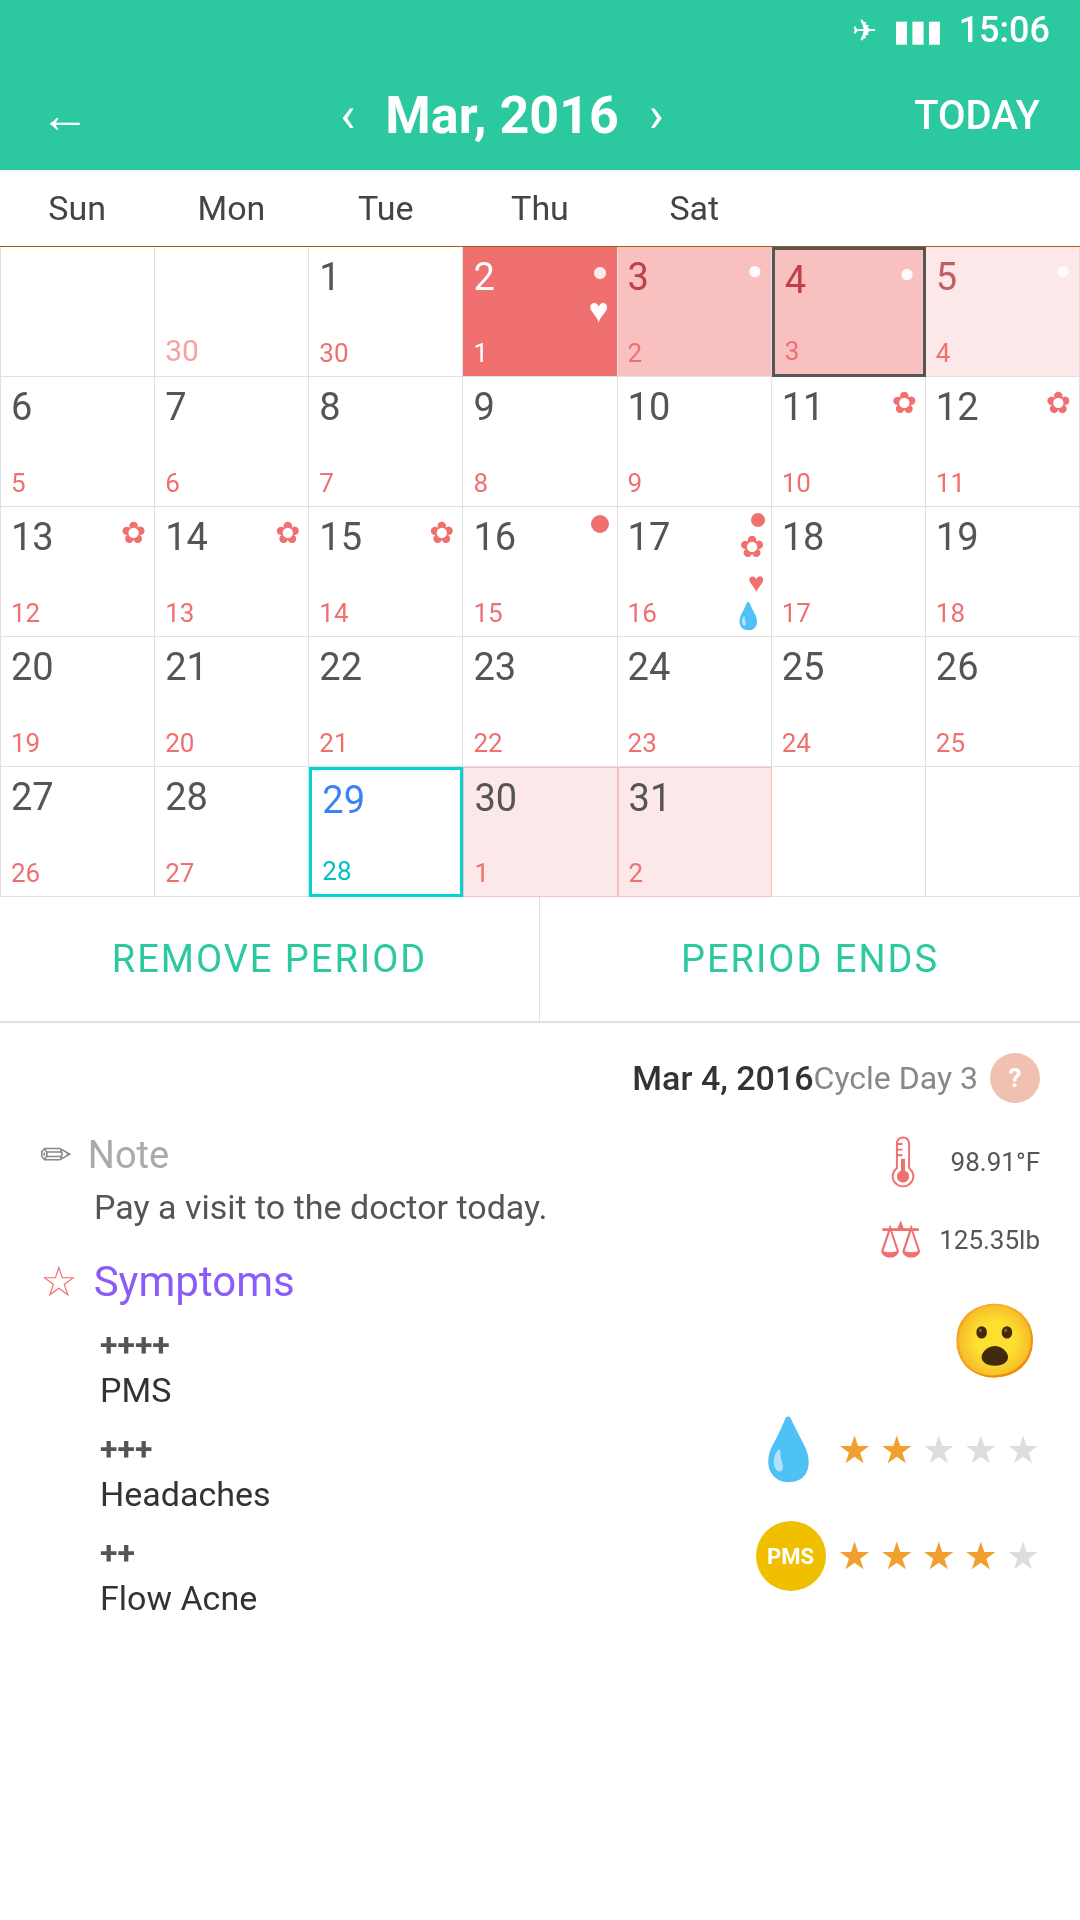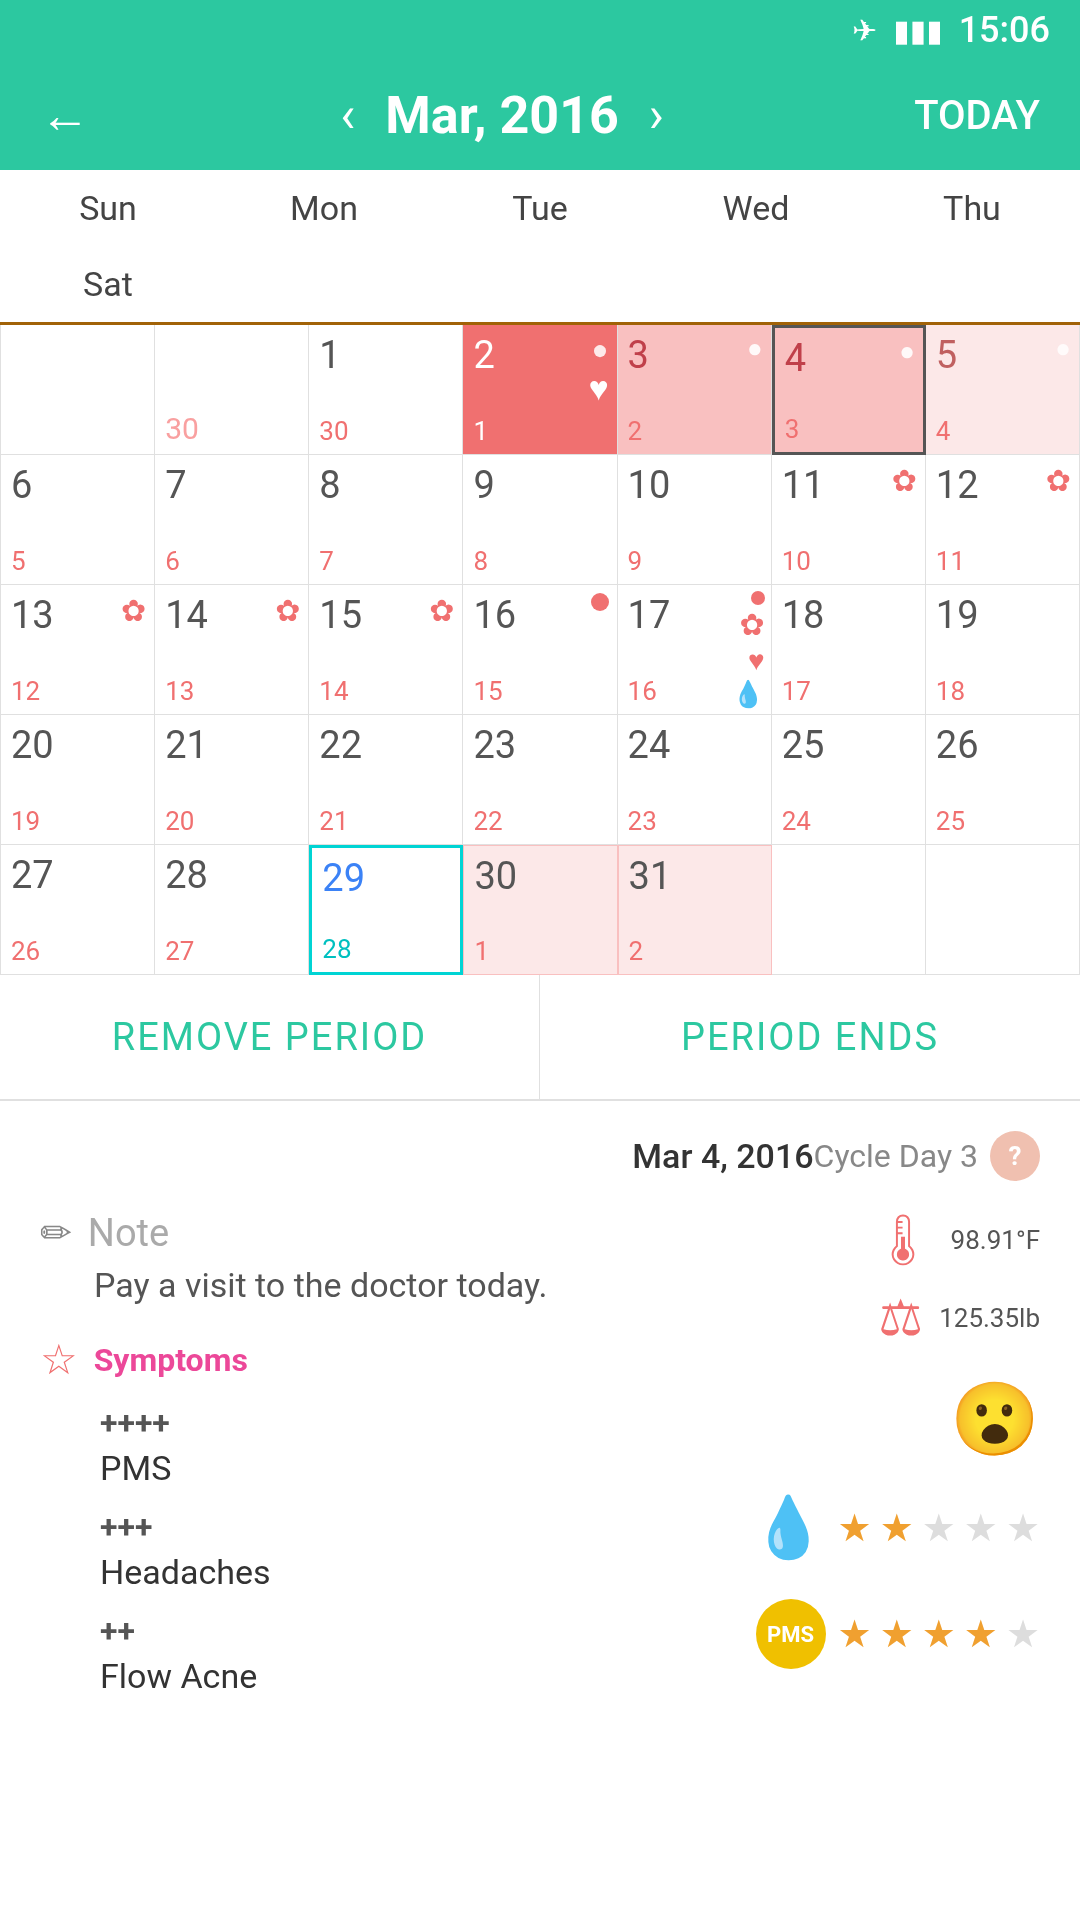--- a/index.html
+++ b/index.html
@@ -31,23 +31,23 @@
     }
     .header .back-btn { color: #fff; font-size: 50px; cursor: pointer; font-weight: 300; }
     .header .nav-area { display: flex; align-items: center; gap: 30px; }
     .header .nav-arrow { color: #fff; font-size: 50px; cursor: pointer; }
     .header .month-title { color: #fff; font-size: 52px; font-weight: 700; }
     .header .today-btn { color: #fff; font-size: 40px; font-weight: 500; cursor: pointer; }
 
     
     .day-headers {
       display: grid;
-      grid-template-columns: repeat(5, 1fr);
+      grid-template-columns: repeat(7, 1fr);
       background: #fff;
-      border-bottom: 3px solid #a16207;
+      border-bottom: 1px solid #a16207;
     }
     .day-header {
       text-align: center;
       padding: 18px 0;
       font-size: 34px;
       color: #444;
       font-weight: 400;
     }
 
     
@@ -131,21 +131,21 @@
 
     .note-section { margin-bottom: 30px; }
     .note-header { display: flex; align-items: center; gap: 16px; margin-bottom: 10px; }
     .pencil-icon { font-size: 38px; color: #888; }
     .note-label { font-size: 38px; color: #aaa; }
     .note-text { font-size: 34px; color: #555; margin-left: 54px; }
 
     .symptoms-section { margin-top: 20px; }
     .symptoms-header { display: flex; align-items: center; gap: 16px; margin-bottom: 20px; }
     .star-icon { font-size: 42px; color: #f07070; }
-    .symptoms-label { font-size: 32px; color: #ec4899; font-weight: 700; }
+    .symptoms-label { font-size: 42px; color: #8b5cf6; font-weight: 400; }
 
     .symptom-list { margin-left: 60px; }
     .symptom-item { margin-bottom: 6px; }
     .symptom-level { font-size: 32px; color: #555; font-weight: 700; }
     .symptom-name { font-size: 34px; color: #333; }
     .stars-row { display: flex; gap: 8px; }
     .star-filled { color: #f0a030; font-size: 38px; }
     .star-empty { color: #ddd; font-size: 38px; }
     .left-detail { flex: 1; }
     .right-detail { width: 340px; padding-left: 20px; display: flex; flex-direction: column; align-items: flex-end; gap: 20px; }
@@ -175,21 +175,20 @@
     <span class="month-title">Mar, 2016</span>
     <span class="nav-arrow">›</span>
   </div>
   <span class="today-btn">TODAY</span>
 </div>
 
 <div class="day-headers">
   <div class="day-header">Sun</div>
   <div class="day-header">Mon</div>
   <div class="day-header">Tue</div>
-  <div class="day-header">Wed</div>
   <div class="day-header">Thu</div>
   <div class="day-header">Sat</div>
 </div>
 
 <div class="calendar-grid" id="calGrid">
 
   <div class="cal-cell empty"></div>
   <div class="cal-cell">
     <span class="cal-sub" style="color:#ccc; bottom:auto; top:8px; left:10px; font-size:36px;"></span>
     <span class="cal-sub" style="color:#f9a0a0; font-size:30px;">30</span>

